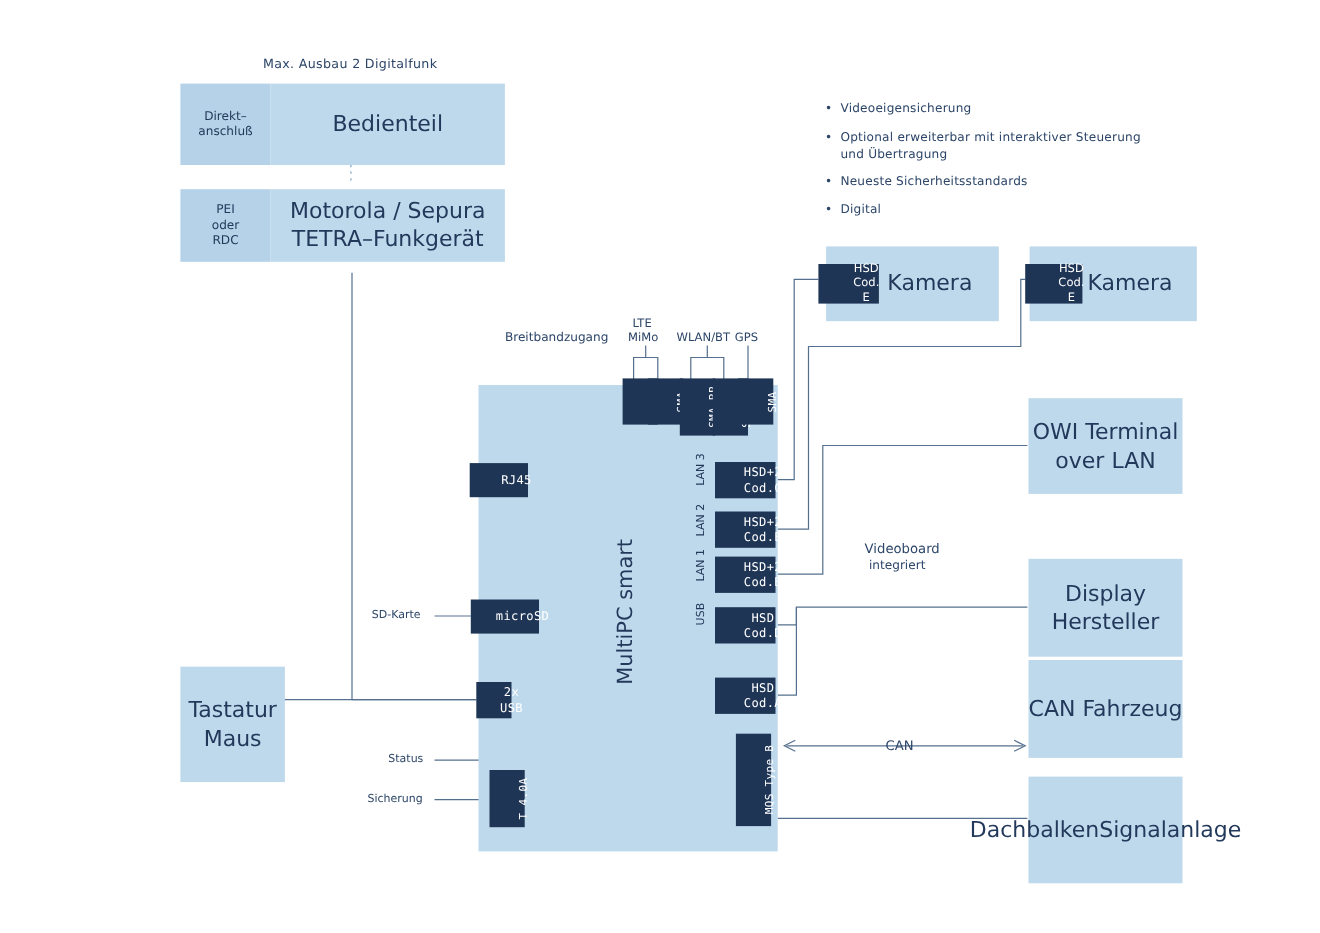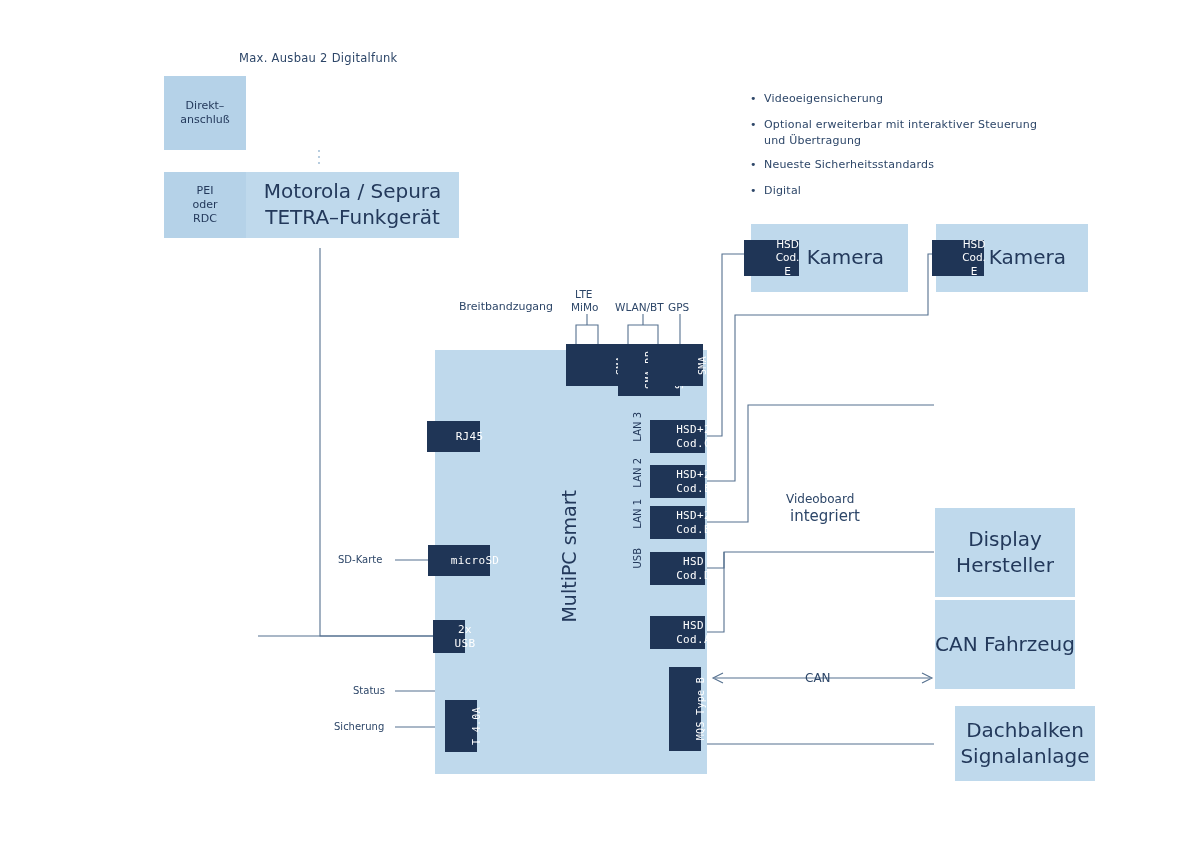--- a/index.html
+++ b/index.html
@@ -96,20 +96,23 @@
       <path d="M707,744 L934,744"></path>
     </g>
   </svg>
 
   <div class="txt plain" style="left:239px;top:51px;font-size:11.5px;letter-spacing:.3px;">Max. Ausbau 2 Digitalfunk</div>
 
   <div class="abs lbox deep" style="left:164px;top:76px;width:82px;height:74px;">
     <span class="sm" style="white-space:pre-line;">Direkt–
 anschluß</span>
   </div>
+  <div class="abs lbox" style="left:246px;top:76px;width:213px;height:74px;">
+    <span class="ttl">Bedienteil</span>
+  </div>
 
   <div class="abs lbox deep" style="left:164px;top:172px;width:82px;height:66px;">
     <span class="sm" style="white-space:pre-line;">PEI
 oder
 RDC</span>
   </div>
   <div class="abs lbox" style="left:246px;top:172px;width:213px;height:66px;flex-direction:column;">
     <span class="ttl">Motorola / Sepura</span>
     <span class="ttl">TETRA–Funkgerät</span>
   </div>
@@ -215,49 +218,57 @@
   <div class="abs dbox" style="left:650px;top:616px;width:55px;height:33px;flex-direction:column;">
     <span>HSD</span>
     <span>Cod.A</span>
   </div>
 
   <div class="abs dbox" style="left:669px;top:667px;width:29px;height:84px;">
     <span class="vert xs">MQS Type B</span>
   </div>
 
   <div class="txt plain" style="left:786px;top:492px;font-size:12px;">Videoboard</div>
-  <div class="txt plain" style="left:790px;top:507px;font-size:15px;">integriert</div>
+  <div class="txt plain" style="left:790px;top:507px;font-size:11px;">integriert</div>
 
   <div class="txt plain" style="left:805px;top:671px;font-size:12px;">CAN</div>
 
+  <div class="abs lbox" style="left:164px;top:606px;width:95px;height:105px;flex-direction:column;">
+    <span class="ttl">Tastatur</span>
+    <span class="ttl">Maus</span>
+  </div>
 
   <div class="abs lbox" style="left:751px;top:224px;width:157px;height:68px;justify-content:flex-end;padding-right:24px;">
     <span class="ttl">Kamera</span>
   </div>
   <div class="abs dbox sans" style="left:744px;top:240px;width:55px;height:36px;flex-direction:column;font-size:10.5px;">
     <span>HSD</span>
     <span>Cod. E</span>
   </div>
 
   <div class="abs lbox" style="left:936px;top:224px;width:152px;height:68px;justify-content:flex-end;padding-right:22px;">
     <span class="ttl">Kamera</span>
   </div>
   <div class="abs dbox sans" style="left:932px;top:240px;width:52px;height:36px;flex-direction:column;font-size:10.5px;">
     <span>HSD</span>
     <span>Cod. E</span>
   </div>
 
+  <div class="abs lbox" style="left:935px;top:362px;width:140px;height:87px;flex-direction:column;">
+    <span class="ttl">OWI Terminal</span>
+    <span class="ttl">over LAN</span>
+  </div>
 
   <div class="abs lbox" style="left:935px;top:508px;width:140px;height:89px;flex-direction:column;">
     <span class="ttl">Display</span>
     <span class="ttl">Hersteller</span>
   </div>
 
   <div class="abs lbox" style="left:935px;top:600px;width:140px;height:89px;flex-direction:column;">
     <span class="ttl">CAN Fahrzeug</span>
   </div>
 
-  <div class="abs lbox" style="left:935px;top:706px;width:140px;height:75px;flex-direction:column;margin-left:20px;">
+  <div class="abs lbox" style="left:935px;top:706px;width:140px;height:97px;flex-direction:row;">
     <span class="ttl">Dachbalken</span>
     <span class="ttl">Signalanlage</span>
   </div>
 
 </div>
 
 </body></html>

